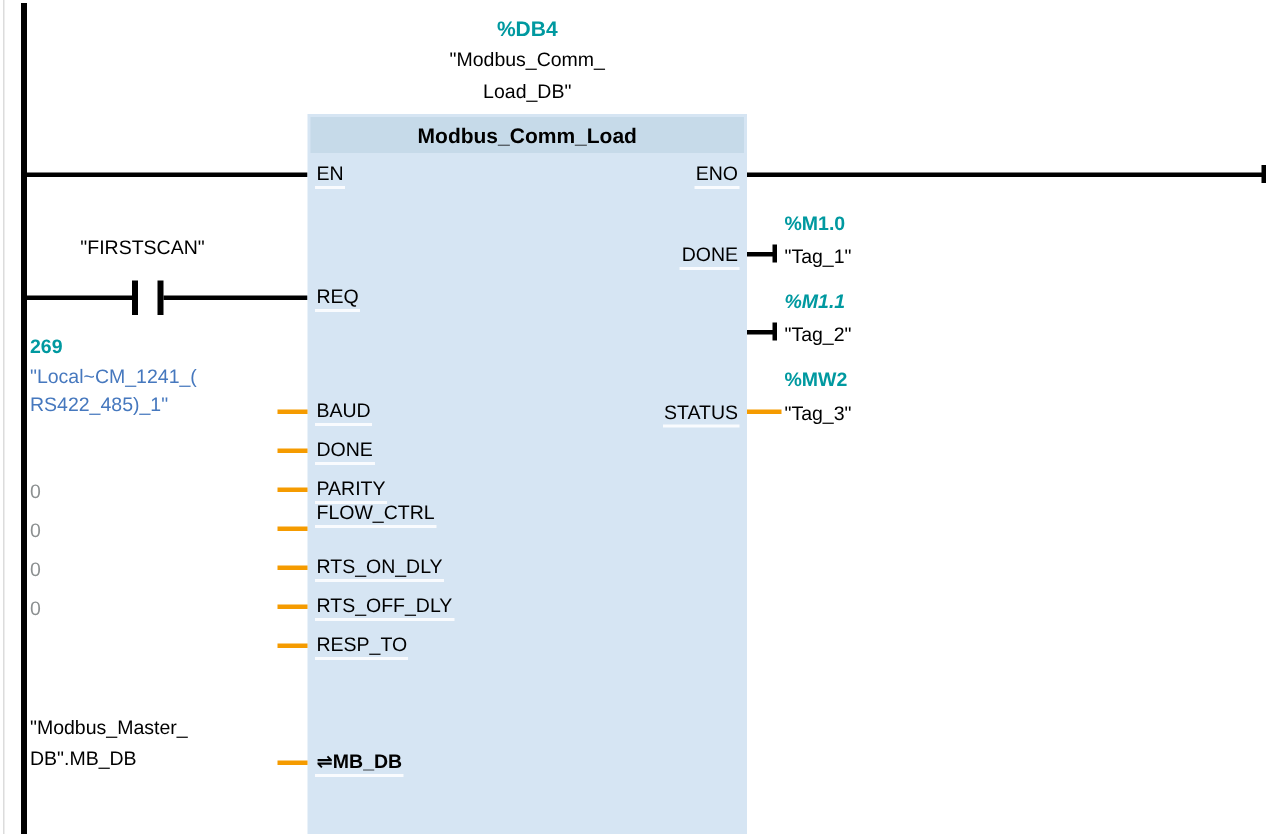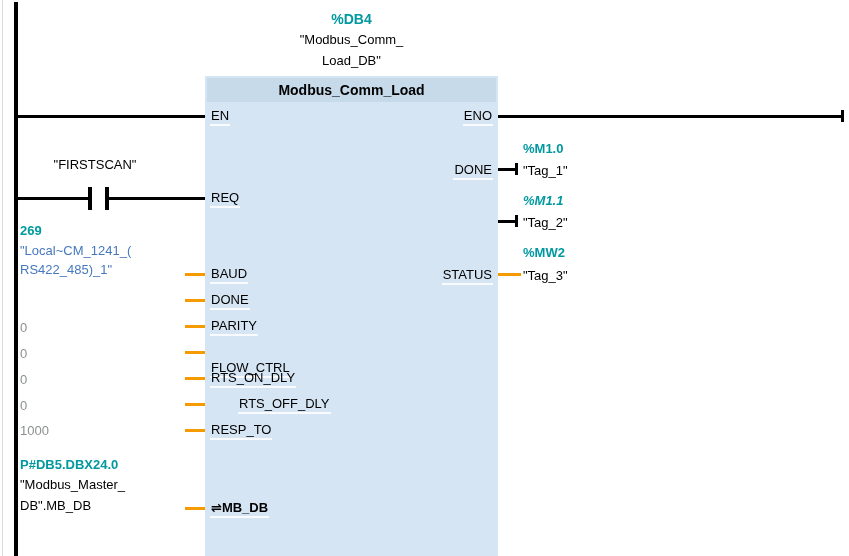--- a/index.html
+++ b/index.html
@@ -61,23 +61,23 @@
 
   <div id="fb">
     <div id="fb-header">Modbus_Comm_Load</div>
   </div>
 
   <div class="pin" style="left:210px;top:108px;"><span>EN</span></div>
   <div class="pin" style="left:210px;top:190px;"><span>REQ</span></div>
   <div class="pin" style="left:210px;top:266px;"><span>BAUD</span></div>
   <div class="pin" style="left:210px;top:292px;"><span>DONE</span></div>
   <div class="pin" style="left:210px;top:318px;"><span>PARITY</span></div>
-  <div class="pin" style="left:210px;top:360px;"><span>FLOW_CTRL</span></div>
+  <div class="pin" style="left:210px;top:334px;"><span>FLOW_CTRL</span></div>
   <div class="pin" style="left:210px;top:370px;text-align:right;"><span>RTS_ON_DLY</span></div>
-  <div class="pin" style="left:210px;top:396px;margin-left:28px;"><span>RTS_OFF_DLY</span></div>
+  <div class="pin" style="left:210px;top:396px;"><span>RTS_OFF_DLY</span></div>
   <div class="pin" style="left:210px;top:422px;"><span>RESP_TO</span></div>
   <div class="pin" style="left:210px;top:500px;font-weight:bold;"><span><span>⇌</span><span>MB_DB</span></span></div>
 
   <div class="pin pin-right" style="top:108px;"><span>ENO</span></div>
   <div class="pin pin-right" style="top:162px;"><span>DONE</span></div>
   <div class="pin pin-right" style="top:267px;"><span>STATUS</span></div>
 
   <div class="stub-orange" style="left:185px;top:273px;width:20px;"></div>
   <div class="stub-orange" style="left:185px;top:299px;width:20px;"></div>
   <div class="stub-orange" style="left:185px;top:325px;width:20px;"></div>
@@ -93,22 +93,20 @@
   <div class="tick" style="left:515px;top:215px;"></div>
   <div class="stub-orange" style="left:498px;top:273px;width:23px;"></div>
 
   <div class="abs right-col teal" style="top:221px;">269</div>
   <div class="abs right-col link" style="top:241px;">"Local~CM_1241_(</div>
   <div class="abs right-col link" style="top:260px;">RS422_485)_1"</div>
   <div class="abs right-col gray" style="top:318px;">0</div>
   <div class="abs right-col gray" style="top:344px;">0</div>
   <div class="abs right-col gray" style="top:370px;">0</div>
   <div class="abs right-col gray" style="top:396px;">0</div>
-  <div class="abs right-col gray" style="top:421px;">1000</div>
-  <div class="abs right-col teal" style="top:455px;">P#DB5.DBX24.0</div>
   <div class="abs right-col" style="top:475px;">"Modbus_Master_</div>
   <div class="abs right-col" style="top:496px;">DB".MB_DB</div>
 
   <div class="abs op-right teal" style="top:139px;">%M1.0</div>
   <div class="abs op-right" style="top:161px;">"Tag_1"</div>
   <div class="abs op-right teal" style="top:191px;font-style:italic;">%M1.1</div>
   <div class="abs op-right" style="top:213px;">"Tag_2"</div>
   <div class="abs op-right teal" style="top:243px;">%MW2</div>
   <div class="abs op-right" style="top:266px;">"Tag_3"</div>
 

